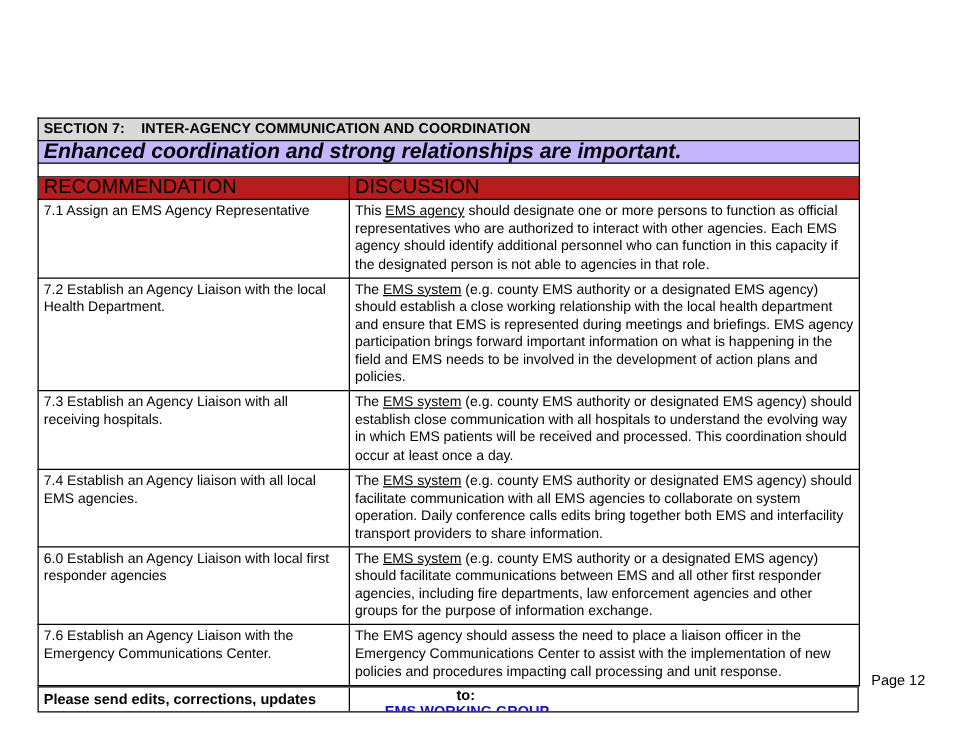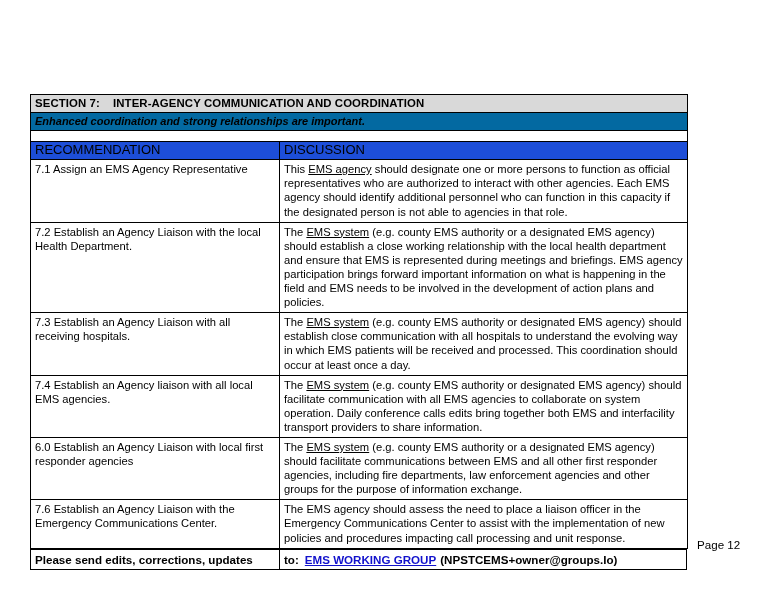--- a/index.html
+++ b/index.html
@@ -47,35 +47,35 @@
 
   .row-title td {
     background: #d9d9d9;
     font-weight: bold;
     font-size: 11.4px;
     letter-spacing: 0.1px;
     padding-top: 1px;
     padding-bottom: 2px;
   }
   .row-subtitle td {
-    background: #0369a1;
+    background: #c4b5fd;
     font-weight: bold;
     font-style: italic;
-    font-size: 11px;
+    font-size: 17px;
     padding-top: 1px;
     padding-bottom: 2px;
   }
   .row-spacer td {
     background: #ffffff;
     height: 10px;
     padding: 0;
   }
   .row-colheads td {
-    background: #1d4ed8;
-    font-size: 13px;
+    background: #b91c1c;
+    font-size: 16px;
     padding-top: 1px;
     padding-bottom: 2px;
   }
 
   .section-label { white-space: pre; }
 
   .cell-rec { }
   .cell-dis { }
 
   u.term {
@@ -109,20 +109,21 @@
     display: flex;
     align-items: center;
   }
   .fb-right {
     box-sizing: border-box;
     padding-left: 4px;
     height: 100%;
     display: flex;
     align-items: center;
     gap: 0;
+    flex-direction: column;
   }
   .fb-link {
     color: #1111cc;
     text-decoration: underline;
     font-weight: bold;
     margin: 0 4px 0 6px;
   }
   .fb-email {
     font-weight: bold;
   }

